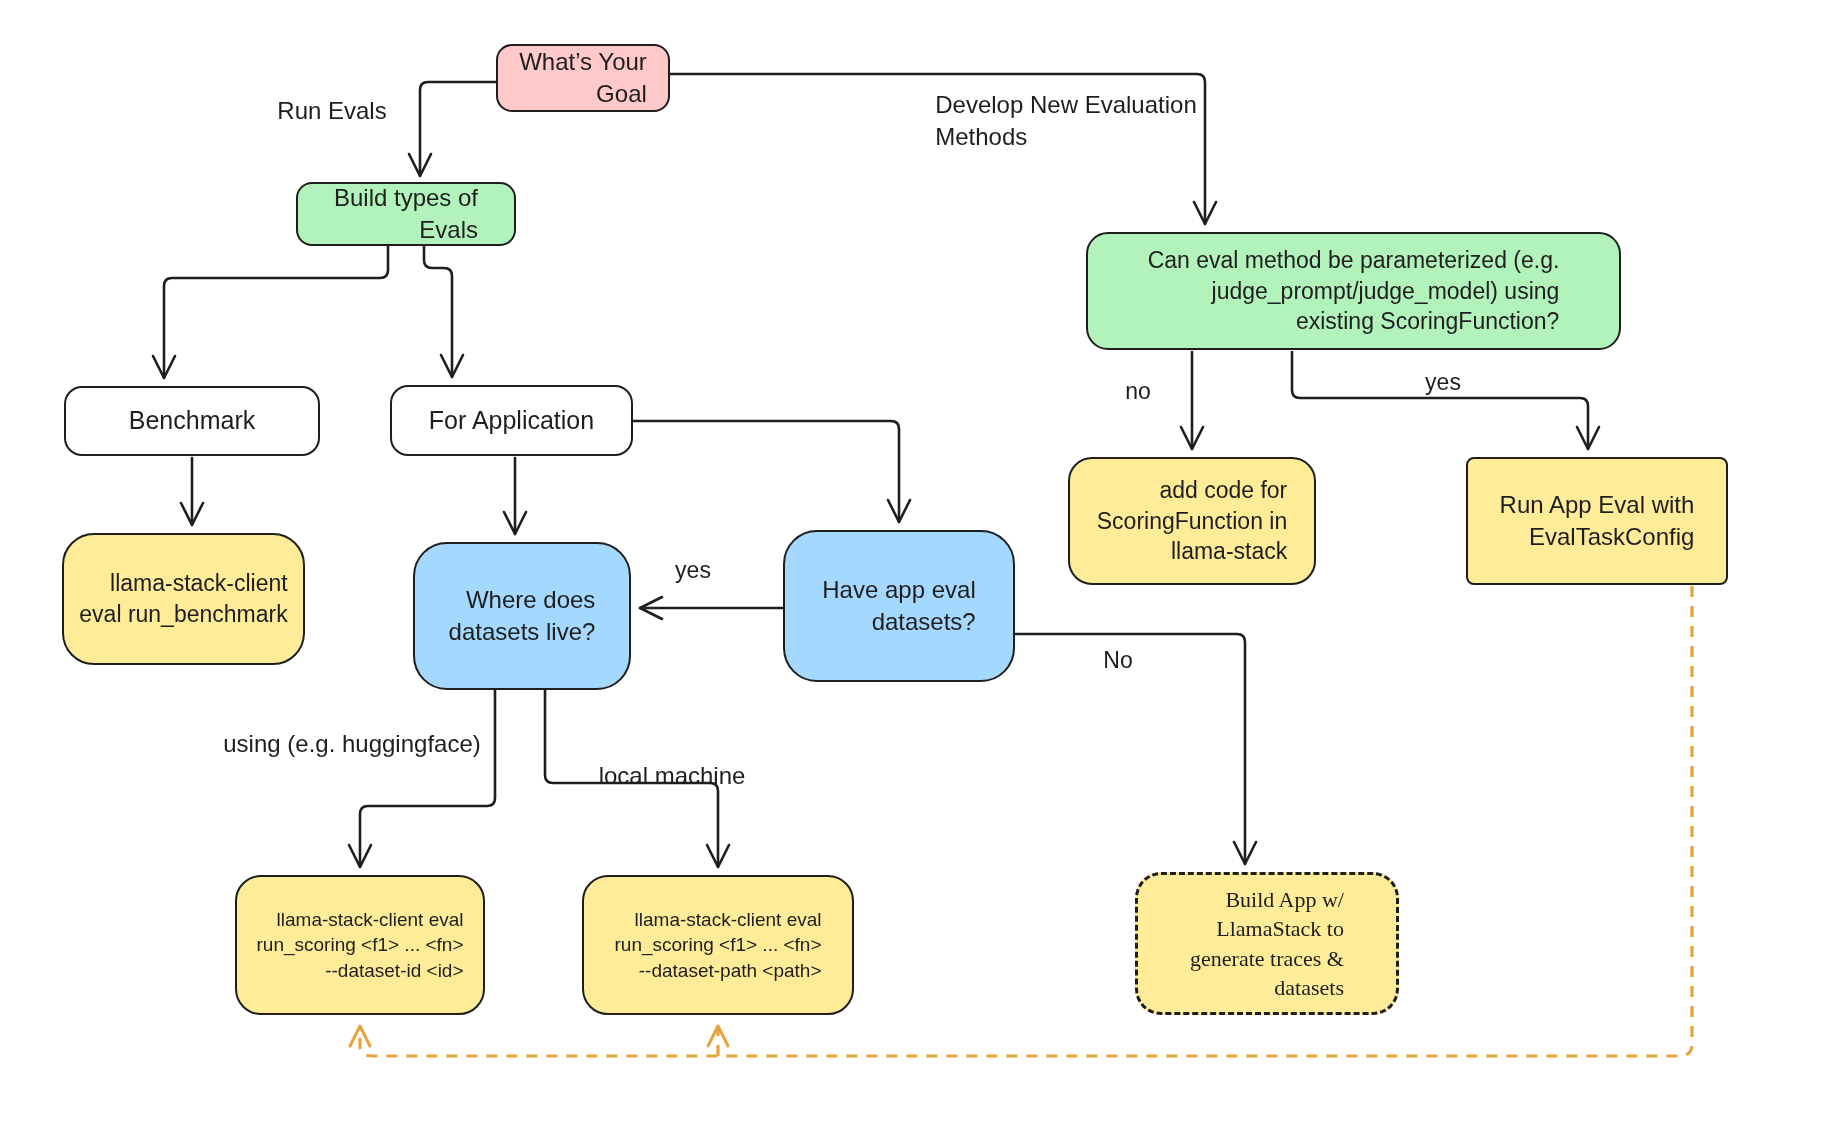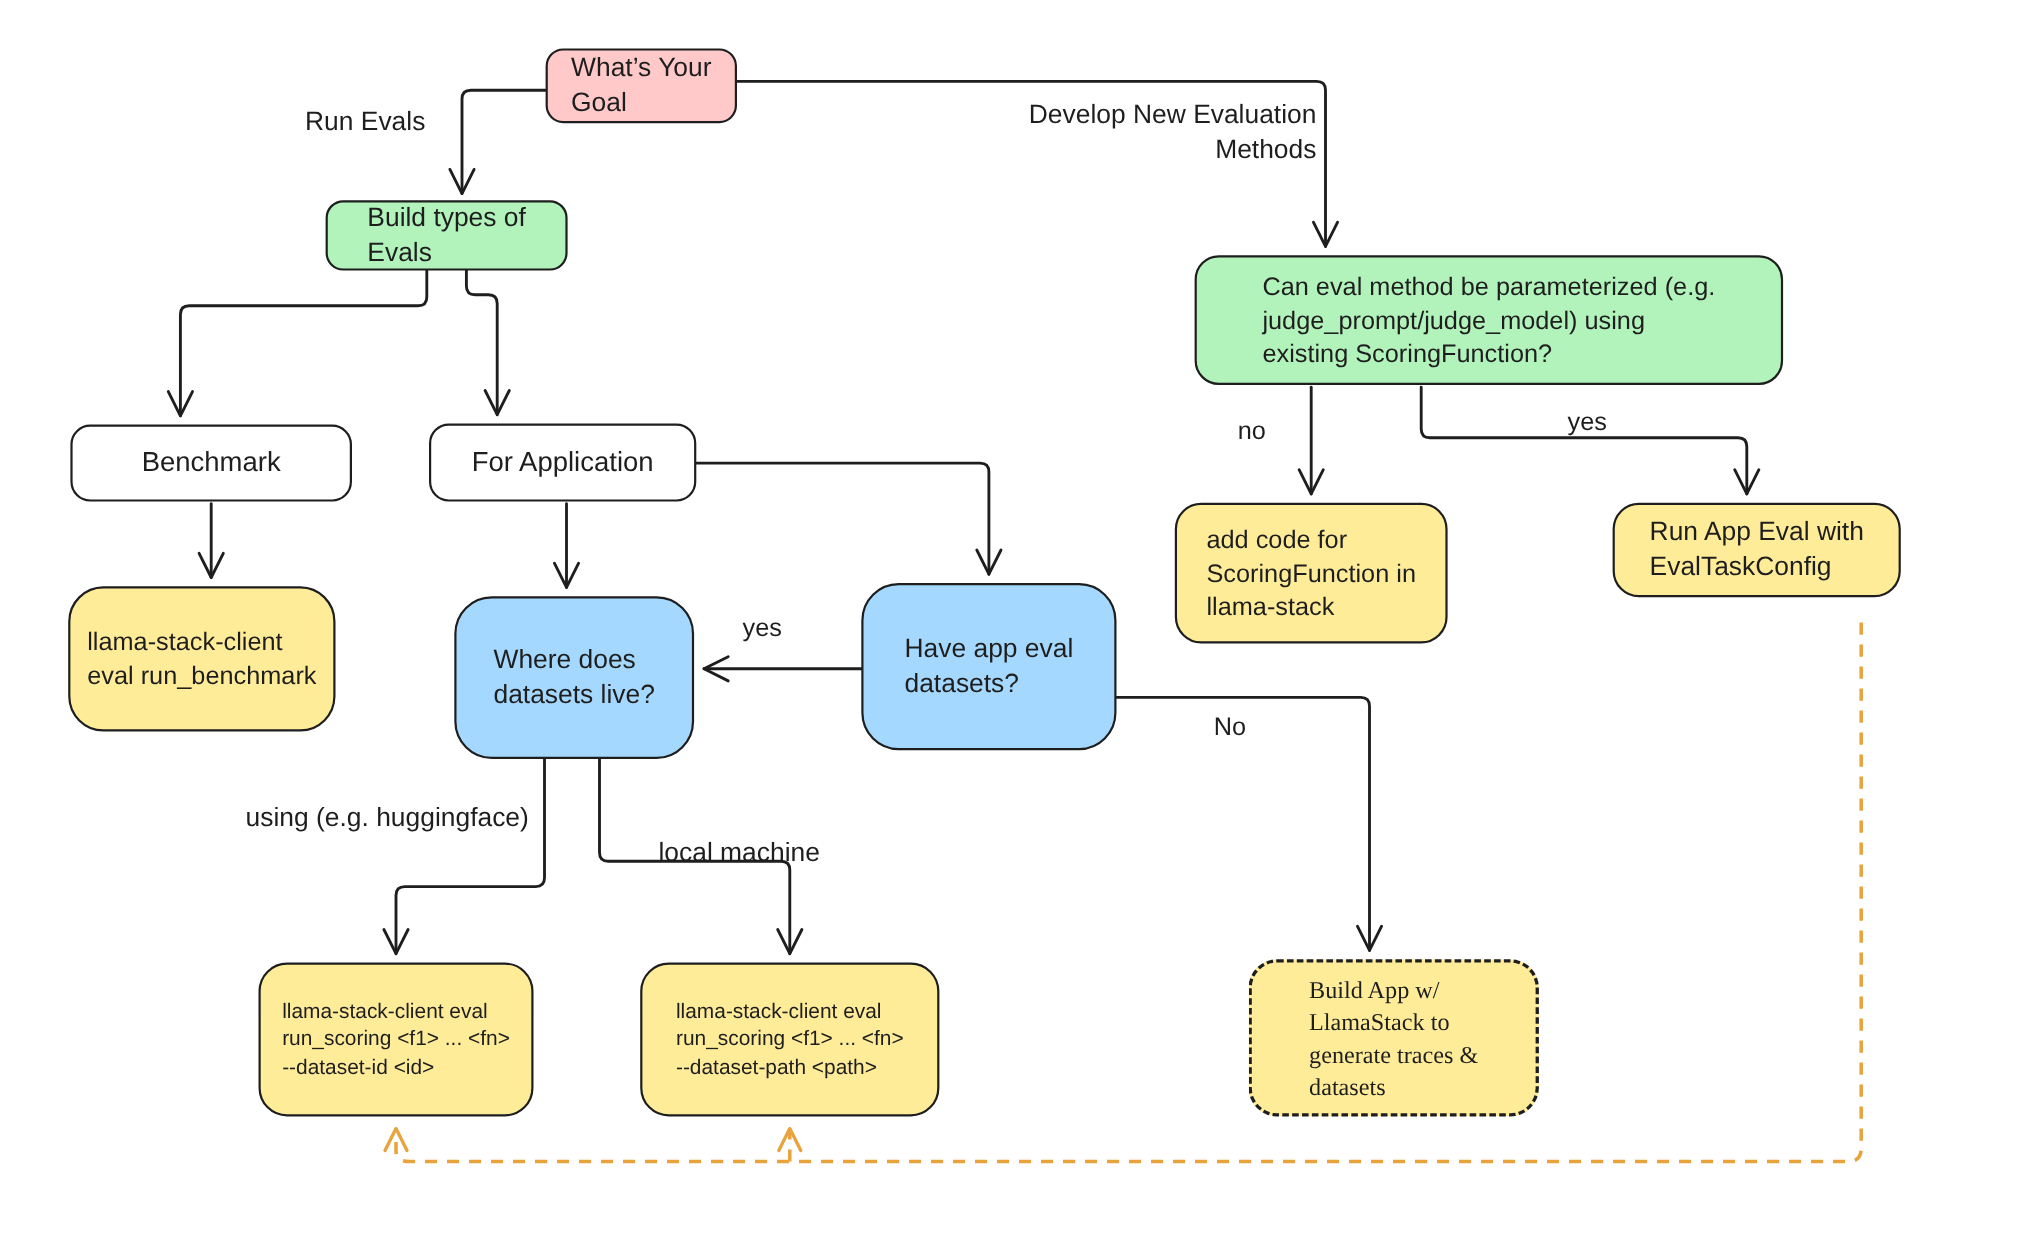--- a/index.html
+++ b/index.html
@@ -3,33 +3,33 @@
 <meta charset="utf-8">
 <style>
   html,body{margin:0;padding:0;background:#ffffff;}
   .canvas{
     position:relative;width:1840px;height:1124px;background:#ffffff;
     font-family:"Liberation Sans", sans-serif;color:#1e1e1e;overflow:hidden;
   }
   svg.arrows{position:absolute;left:0;top:0;width:1840px;height:1124px;}
   .node{
     position:absolute;display:flex;align-items:center;justify-content:center;
-    text-align:left;white-space:pre-line;border:2.6px solid #1e1e1e;
+    text-align:right;white-space:pre-line;border:2.6px solid #1e1e1e;
     line-height:1.34;box-sizing:border-box;padding:4px 8px;
   }
   .pink{background:#ffc9c9}
   .green{background:#b2f2bb}
   .blue{background:#a5d8ff}
   .white{background:#ffffff}
   .yellow{background:#ffec99}
   .dashedBorder{border-style:dashed;border-width:3.2px;font-family:Liberation Serif, serif;}
   .fs25{font-size:25px}.fs24{font-size:24px}.fs23{font-size:23px}
   .fs22{font-size:22px}.fs19{font-size:19px}
   .lbl{
-    position:absolute;transform:translate(-50%,-50%);text-align:right;
+    position:absolute;transform:translate(-50%,-50%);text-align:left;
     white-space:pre-line;font-size:24px;line-height:1.35;
   }
   .lblsm{font-size:23px}
 </style>
 </head>
 <body>
 
 <div class="canvas">
 
   <svg class="arrows" viewBox="0 0 1840 1124">
@@ -84,21 +84,21 @@
   <div class="node blue fs24" style="left:413px;top:542px;width:218px;height:148px;border-radius:34px">Where does
 datasets live?</div>
 
   <div class="node yellow fs23" style="left:1068px;top:457px;width:248px;height:128px;border-radius:24px">add code for
 ScoringFunction in
 llama-stack</div>
 
   <div class="node blue fs24" style="left:783px;top:530px;width:232px;height:152px;border-radius:34px">Have app eval
 datasets?</div>
 
-  <div class="node yellow fs24" style="left:1466px;top:457px;width:262px;height:86px;border-radius:24px">Run App Eval with
+  <div class="node yellow fs24" style="left:1466px;top:457px;width:262px;height:128px;border-radius:8px">Run App Eval with
 EvalTaskConfig</div>
 
   <div class="node yellow fs19" style="left:235px;top:875px;width:250px;height:140px;border-radius:26px">llama-stack-client eval
 run_scoring &lt;f1&gt; ... &lt;fn&gt;
 --dataset-id &lt;id&gt;</div>
 
   <div class="node yellow fs19" style="left:582px;top:875px;width:272px;height:140px;border-radius:26px">llama-stack-client eval
 run_scoring &lt;f1&gt; ... &lt;fn&gt;
 --dataset-path &lt;path&gt;</div>
 

